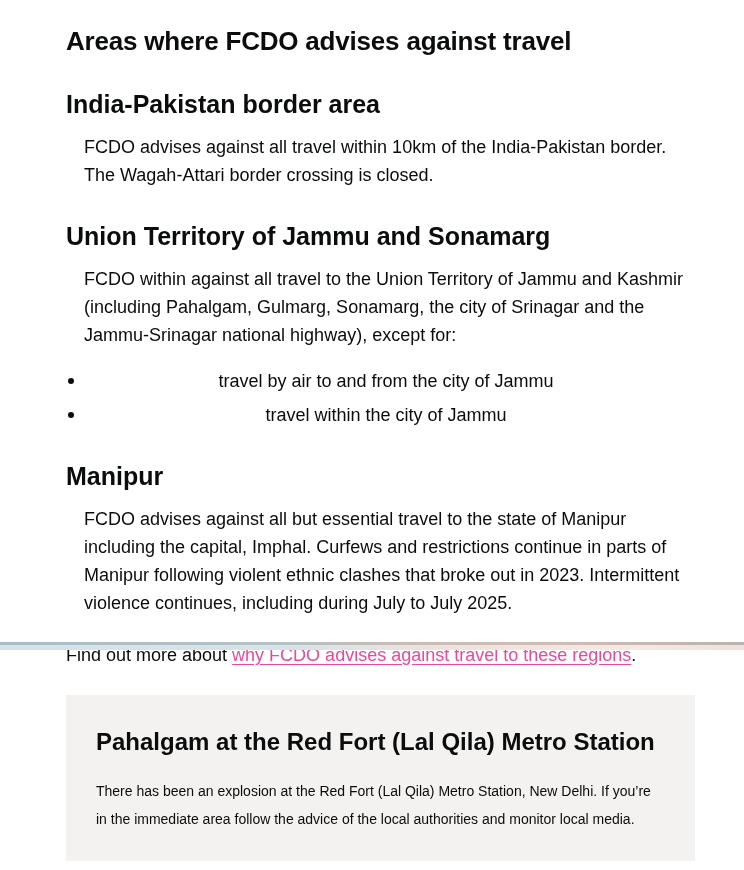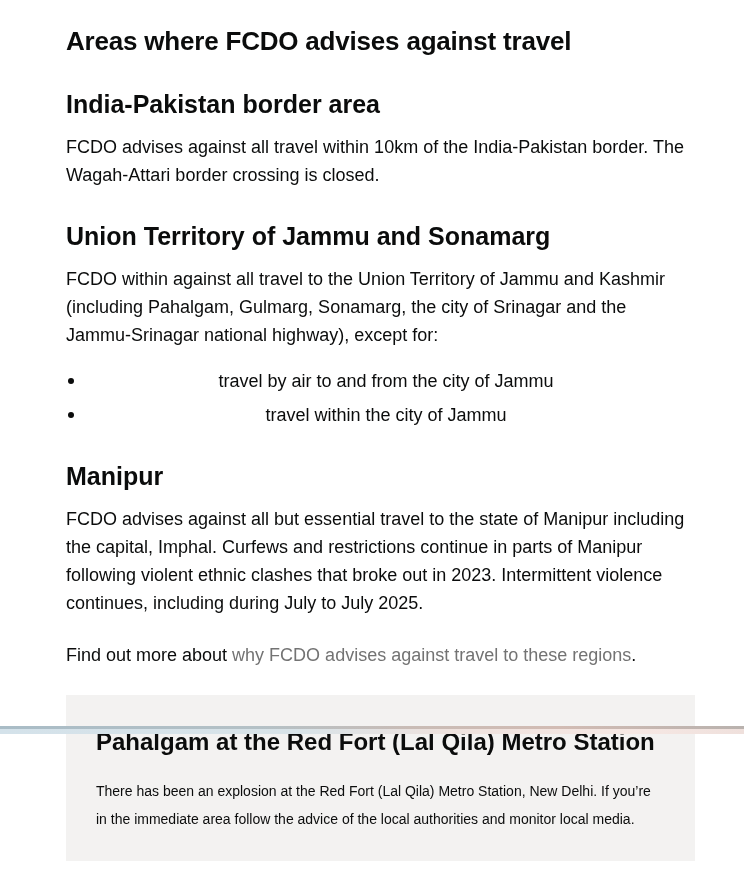--- a/index.html
+++ b/index.html
@@ -9,41 +9,41 @@
     height: 870px;
     position: relative;
     overflow: hidden;
     font-family: "Liberation Sans", sans-serif;
     color: #0b0c0c;
     -webkit-font-smoothing: antialiased;
   }
   .page {
     position: relative;
     width: 744px;
-    height: 734px;
+    height: 650px;
     padding: 25px 52px 0 66px;
   }
   .page-title {
     font-size: 26px;
     line-height: 32px;
     font-weight: 700;
     letter-spacing: -0.2px;
     margin: 0 0 0 0;
   }
   .section-heading {
     font-size: 25px;
     line-height: 26px;
     font-weight: 700;
     margin: 34px 0 16px 0;
   }
   .body-text {
     font-size: 18px;
     line-height: 28px;
     max-width: 620px;
-    margin: 0 0 18px 0;
+    margin: 0 0 18px 18px;
   }
   ul.advice-list {
     list-style: none;
     margin: 4px 0 0 0;
     max-width: 620px;
     text-align: center;
   }
   ul.advice-list li {
     font-size: 18px;
     line-height: 28px;
@@ -61,21 +61,22 @@
     border-radius: 50%;
     background: #0b0c0c;
   }
   .more-info {
     font-size: 18px;
     line-height: 28px;
     max-width: 620px;
     margin: 24px 0 0 0;
   }
   .more-info a {
-    color: #737373;
+    color: #ec4899;
+    text-decoration: underline;
     text-underline-offset: 3px;
     cursor: pointer;
     text-align: center;
   }
   .callout {
     background: #f3f2f1;
     width: 629px;
     margin-top: 26px;
     padding: 32px 30px 28px 30px;
   }

